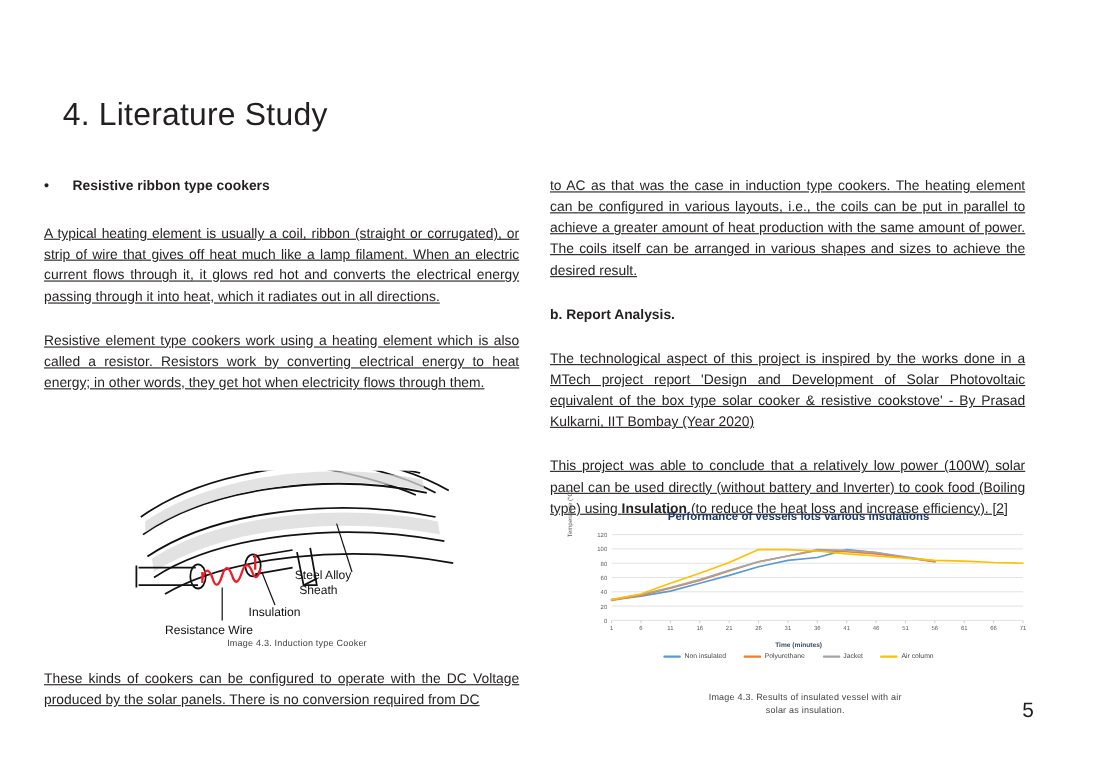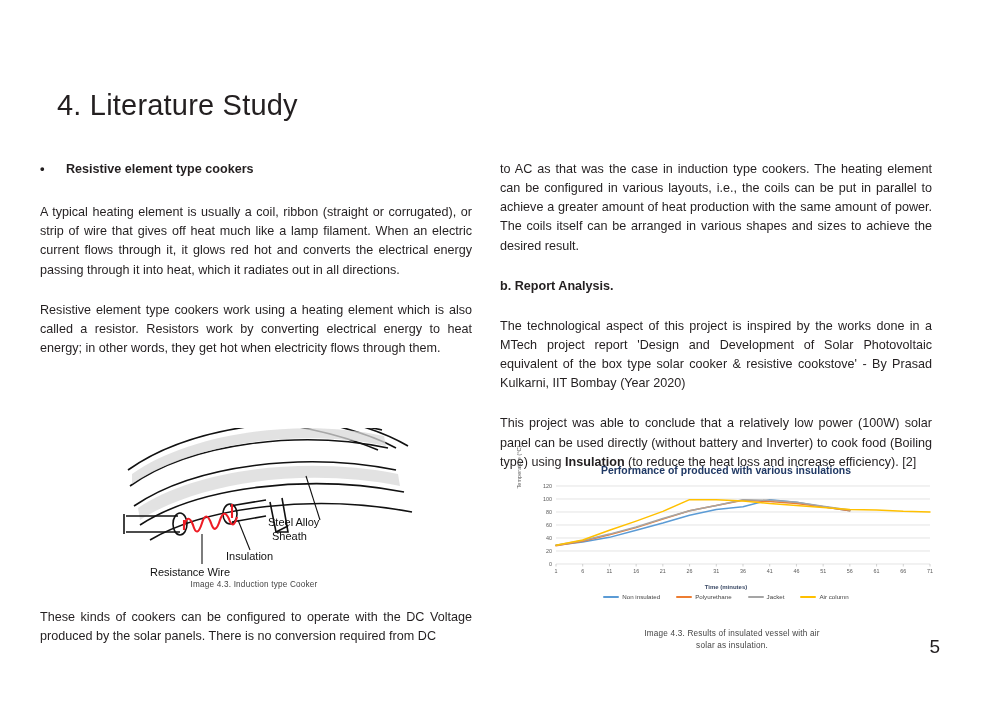--- a/index.html
+++ b/index.html
@@ -47,20 +47,21 @@
     margin-bottom: 24px;
   }
   .bullet-dot {
     width: 26px;
     font-size: 13px;
     line-height: 1;
   }
   p.body {
     margin: 0 0 21px 0;
     text-align: justify;
+    text-decoration: underline;
   }
   p.body.last { margin-bottom: 0; }
   .sub-head {
     font-weight: bold;
     margin: 16px 0 21px 0;
   }
   b.inline { font-weight: bold; }
 
   
   .figure-left {
@@ -72,21 +73,21 @@
   }
   .figure-left svg { display: block; }
   .fig-caption {
     position: absolute;
     font-size: 8.2px;
     color: #444;
     text-align: center;
     letter-spacing: 0.2px;
   }
   .cap-left {
-    left: 104px;
+    left: 120px;
     top: 580px;
     width: 300px;
   }
 
   
   .chart-wrap {
     position: absolute;
     left: 512px;
     top: 462px;
     width: 428px;
@@ -163,21 +164,21 @@
 </head>
 <body>
 
 <div class="page">
 
   <h1 class="page-title">4. Literature Study</h1>
 
   <div class="col col-left">
     <div class="bullet-head">
       <span class="bullet-dot">•</span>
-      <span>Resistive element type cookers</span>
+      <span>Resistive ribbon type cookers</span>
     </div>
     <p class="body">A typical heating element is usually a coil, ribbon (straight or corrugated), or strip of wire that gives off heat much like a lamp filament. When an electric current flows through it, it glows red hot and converts the electrical energy passing through it into heat, which it radiates out in all directions.</p>
     <p class="body">Resistive element type cookers work using a heating element which is also called a resistor.  Resistors work by converting electrical energy to heat energy; in other words, they get hot when electricity flows through them.</p>
   </div>
 
   <div class="figure-left">
     <svg width="300" height="175" viewBox="0 0 300 175">
       <g fill="none" stroke="#111" stroke-width="1.6">
 
         <path d="M8,42 C70,-2 180,-16 262,2"></path>
@@ -237,21 +238,21 @@
   </div>
 
   <div class="col col-right">
     <p class="body">to AC as that was the case in induction type cookers. The heating element can be configured in various layouts, i.e., the coils can be put in parallel to achieve a greater amount of heat production with the same amount of power. The coils itself can be arranged in various shapes and sizes to achieve the desired result.</p>
     <p class="sub-head">b. Report Analysis.</p>
     <p class="body">The technological aspect of this project is inspired by the works done in a MTech project report 'Design and Development of Solar Photovoltaic equivalent of the box type solar cooker &amp; resistive cookstove' - By Prasad Kulkarni, IIT Bombay (Year 2020)</p>
     <p class="body last"><span>This project was able to conclude that a relatively low power (100W) solar panel can be used directly (without battery and Inverter) to cook food (Boiling type) using </span><b class="inline">Insulation</b><span> (to reduce the heat loss and increase efficiency). [2]</span></p>
   </div>
 
   <div class="chart-wrap">
-    <div class="chart-title">Performance of produced with various insulations</div>
+    <div class="chart-title">Performance of vessels lots various insulations</div>
     <div class="chart-body">
       <div class="y-axis-title">Temperature (°C)</div>
       <svg class="chart-svg" id="chart-svg" width="428" height="104" viewBox="0 0 428 104">
           <line x1="44" y1="84" x2="418" y2="84" stroke="#d9d9d9" stroke-width="0.7"></line>
           <text x="40" y="86.2" text-anchor="end" font-size="5.4" fill="#595959" font-family="Liberation Sans, sans-serif">0</text>
           <line x1="44" y1="71" x2="418" y2="71" stroke="#d9d9d9" stroke-width="0.7"></line>
           <text x="40" y="73.2" text-anchor="end" font-size="5.4" fill="#595959" font-family="Liberation Sans, sans-serif">20</text>
           <line x1="44" y1="58" x2="418" y2="58" stroke="#d9d9d9" stroke-width="0.7"></line>
           <text x="40" y="60.2" text-anchor="end" font-size="5.4" fill="#595959" font-family="Liberation Sans, sans-serif">40</text>
           <line x1="44" y1="45" x2="418" y2="45" stroke="#d9d9d9" stroke-width="0.7"></line>

